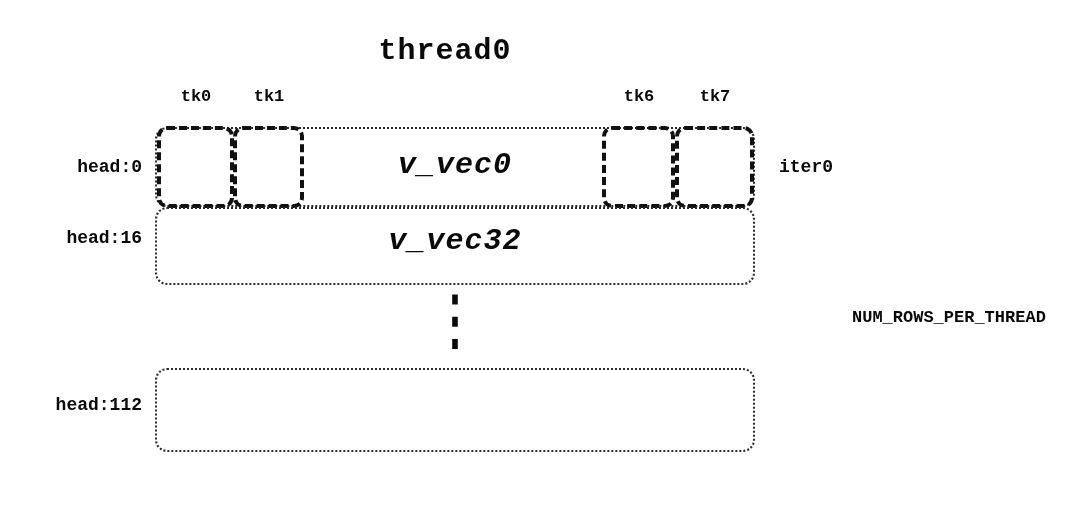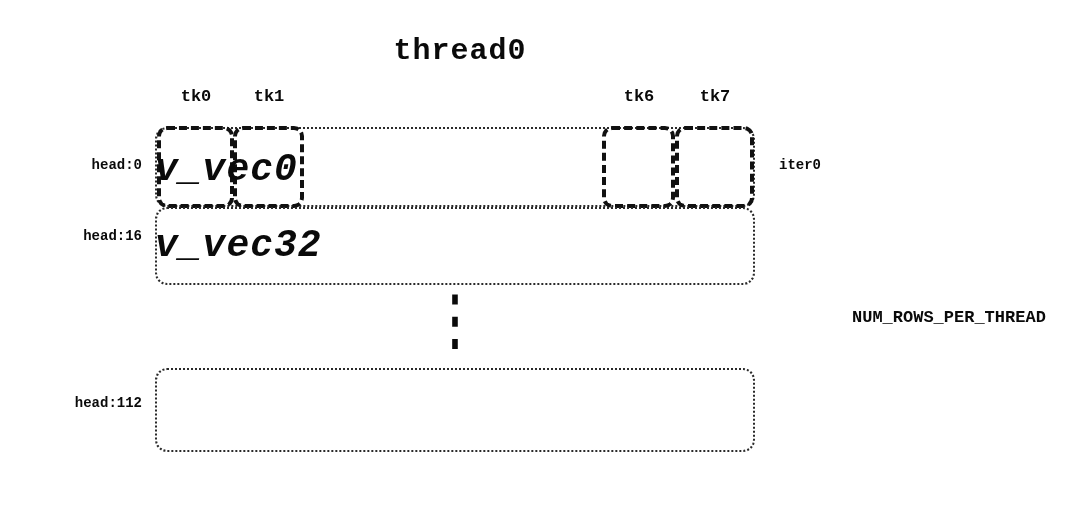--- a/index.html
+++ b/index.html
@@ -25,35 +25,36 @@
   }
   .title {
     font-size: 30px;
     letter-spacing: 1px;
     text-align: center;
   }
   .tk-label {
     font-size: 17px;
     text-align: center;
   }
-  .side-label { font-size: 14px; }
+  .side-label { font-size: 18px; }
   .right-align { text-align: right; }
   .vec-row {
     border: 2px dotted #2a2a2a;
     border-radius: 12px;
     background: transparent;
   }
   .tk-cell {
     border: 4px dashed #111111;
     border-radius: 10px;
     background: transparent;
   }
   .vec-label {
-    font-size: 38px;
+    font-size: 30px;
     font-style: italic;
+    text-align: center;
     letter-spacing: 1px;
   }
   .ellipsis {
     font-size: 42px;
     font-weight: bold;
     color: #0a0a0a;
     transform: scaleY(1.55);
     transform-origin: top center;
     text-align: center;
     line-height: 1;
@@ -63,21 +64,21 @@
     font-size: 19px;
     text-align: center;
     letter-spacing: 1px;
   }
 </style>
 </head>
 <body>
 
 <div class="stage">
 
-  <div class="abs mono title" style="left:160px; top:34px; width:600px;">thread0</div>
+  <div class="abs mono title" style="left:145px; top:34px; width:600px;">thread0</div>
 
   <div class="abs mono tk-label" style="left:158px; top:87px; width:76px;">tk0</div>
   <div class="abs mono tk-label" style="left:234px; top:87px; width:70px;">tk1</div>
   <div class="abs mono tk-label" style="left:603px; top:87px; width:72px;">tk6</div>
   <div class="abs mono tk-label" style="left:676px; top:87px; width:78px;">tk7</div>
 
   <div class="abs vec-row" style="left:155px; top:127px; width:600px; height:80px;"></div>
   <div class="abs tk-cell" style="left:157px; top:126px; width:77px; height:82px;"></div>
   <div class="abs tk-cell" style="left:233px; top:126px; width:71px; height:82px;"></div>
   <div class="abs tk-cell" style="left:602px; top:126px; width:73px; height:82px;"></div>

